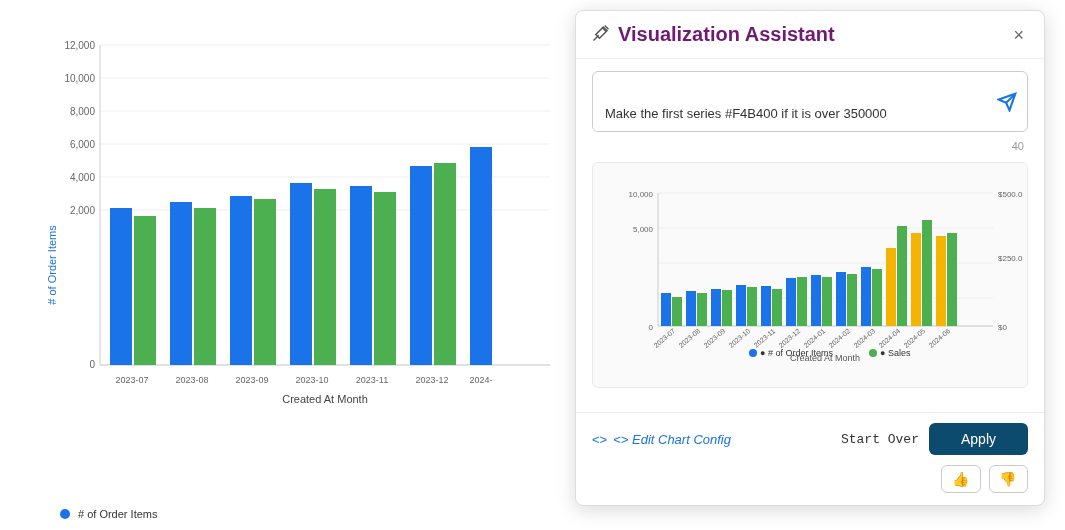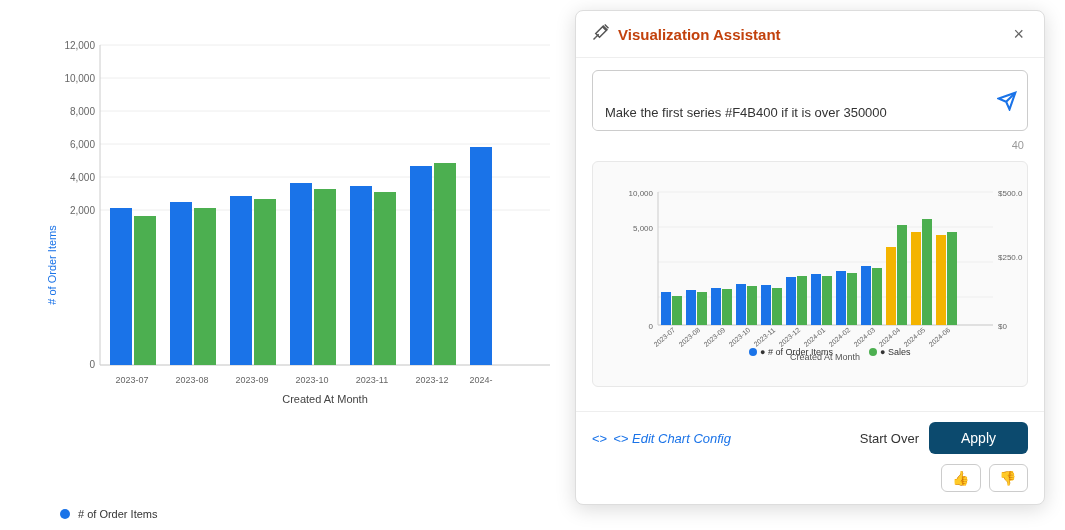--- a/index.html
+++ b/index.html
@@ -78,23 +78,23 @@
       justify-content: space-between;
       padding: 12px 16px;
       border-bottom: 1px solid #eee;
     }
     .panel-header-left {
       display: flex;
       align-items: center;
       gap: 8px;
     }
     .panel-title {
-      font-size: 15px;
+      font-size: 20px;
       font-weight: 600;
-      color: #c2410c;
+      color: #701a75;
     }
     .close-btn {
       background: none;
       border: none;
       cursor: pointer;
       font-size: 18px;
       color: #666;
       line-height: 1;
       padding: 2px 4px;
     }
@@ -172,20 +172,21 @@
       display: flex;
       align-items: center;
       gap: 10px;
     }
     .start-over-btn {
       background: none;
       border: none;
       color: #333;
       cursor: pointer;
       font-size: 13px;
+      font-family: Liberation Mono, monospace;
     }
     .apply-btn {
       background: #0c4a6e;
       color: #fff;
       border: none;
       border-radius: 6px;
       padding: 8px 32px;
       font-size: 14px;
       cursor: pointer;
       font-weight: 500;

